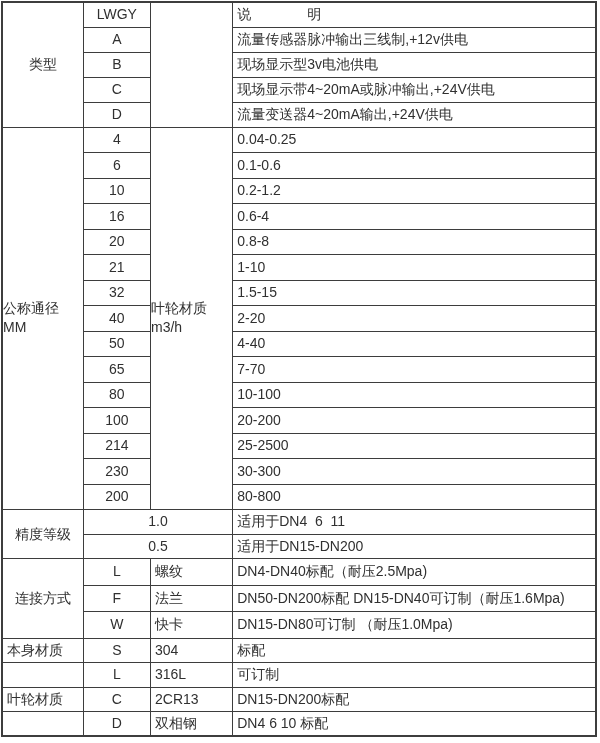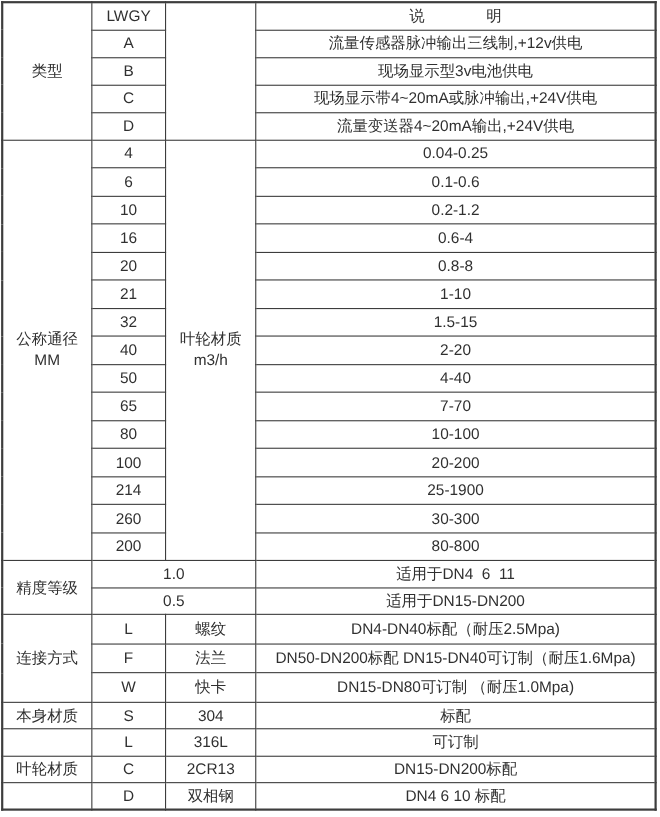--- a/index.html
+++ b/index.html
@@ -20,29 +20,29 @@
     font-size:14px;
     color:#303030;
     vertical-align:middle;
     padding:0 4px;
     overflow:hidden;
     white-space:nowrap;
     line-height:1.35;
   }
   [data-bind]{white-space:pre;}
   .center{text-align:center;padding:0;}
-  .left{text-align:center;}
+  .left{text-align:left;}
   
   .r-s1{height:25px;}
   .r-s2{height:25.5px;}
   .r-s3{height:24.5px;}
   .r-s4{height:26.5px;}
   .r-s5{height:24.5px;}
   .gap{margin-left:56px;}
-  .two-line div{text-align:center;white-space:pre;}
+  .two-line div{text-align:left;white-space:pre;}
 </style>
 </head>
 <body>
 
 <table class="spec">
   <colgroup>
     <col style="width:81px">
       <col style="width:67px">
       <col style="width:82px">
       <col style="width:362px">
@@ -123,24 +123,24 @@
   <tr class="r-s2">
         <td class="center" data-bind="table.diameter_section.rows.10.dn">80</td>
         <td class="left" data-bind="table.diameter_section.rows.10.range">10-100</td>
       </tr>
   <tr class="r-s2">
         <td class="center" data-bind="table.diameter_section.rows.11.dn">100</td>
         <td class="left" data-bind="table.diameter_section.rows.11.range">20-200</td>
       </tr>
   <tr class="r-s2">
         <td class="center" data-bind="table.diameter_section.rows.12.dn">214</td>
-        <td class="left" data-bind="table.diameter_section.rows.12.range">25-1900</td>
+        <td class="left" data-bind="table.diameter_section.rows.12.range">25-2500</td>
       </tr>
   <tr class="r-s2">
-        <td class="center" data-bind="table.diameter_section.rows.13.dn">260</td>
+        <td class="center" data-bind="table.diameter_section.rows.13.dn">230</td>
         <td class="left" data-bind="table.diameter_section.rows.13.range">30-300</td>
       </tr>
   <tr class="r-s2">
         <td class="center" data-bind="table.diameter_section.rows.14.dn">200</td>
         <td class="left" data-bind="table.diameter_section.rows.14.range">80-800</td>
       </tr>
 
   <tr class="r-s3">
     <td class="center" rowspan="2" data-bind="table.accuracy_section.label">精度等级</td>
     <td class="center" colspan="2" data-bind="table.accuracy_section.rows.0.class">1.0</td>

